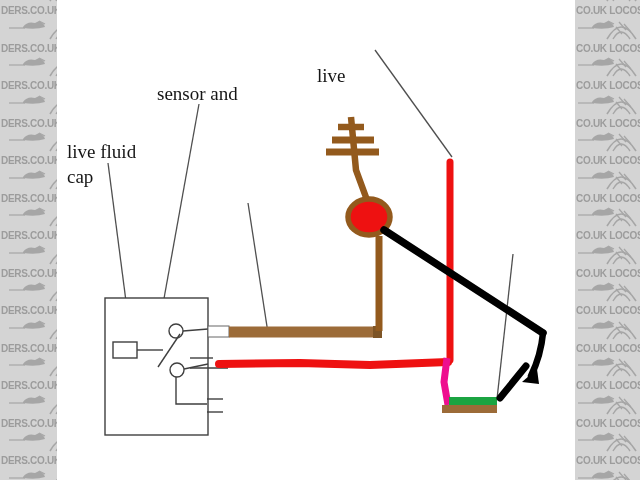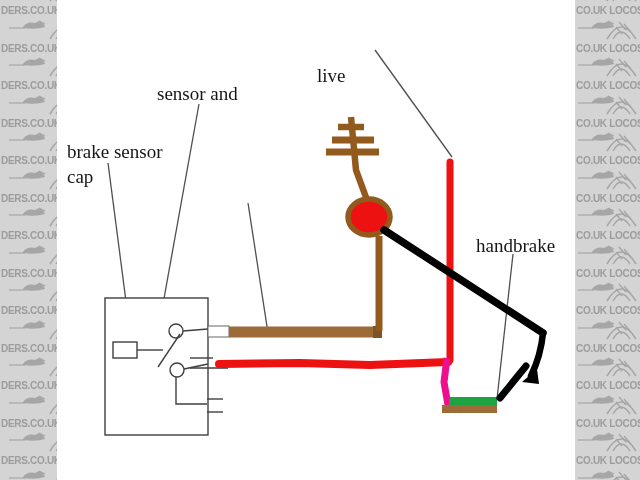--- a/index.html
+++ b/index.html
@@ -433,15 +433,14 @@
     <g>
       <path d="M384 230 L543 333" fill="none" stroke-width="7.5" stroke-linecap="round" stroke="#000000"></path>
       <path d="M543 333 Q541 355 531 376" fill="none" stroke-width="6.5" stroke-linecap="round" stroke="#000000"></path>
       <polygon points="522,382 537,369 539,384" fill="#000000"></polygon>
       <path d="M500 398 L526 366" fill="none" stroke-width="7" stroke-linecap="round" stroke="#000000"></path>
     </g>
   </svg>
 
   <div class="lbl" style="left:317px;top:27px;margin-top:36px;">live</div>
   <div class="lbl" style="left:157px;top:81px;"><span>sensor and</span><br></div>
-  <div class="lbl" style="left:67px;top:139px;"><span>brake sensor</span><br><span>cap</span></div>
-  <div class="lbl" style="left:476px;top:233px;">handbrake</div>
+  <div class="lbl" style="left:67px;top:139px;"><span>live fluid</span><br><span>cap</span></div>
 </div>
 
 </body></html>

